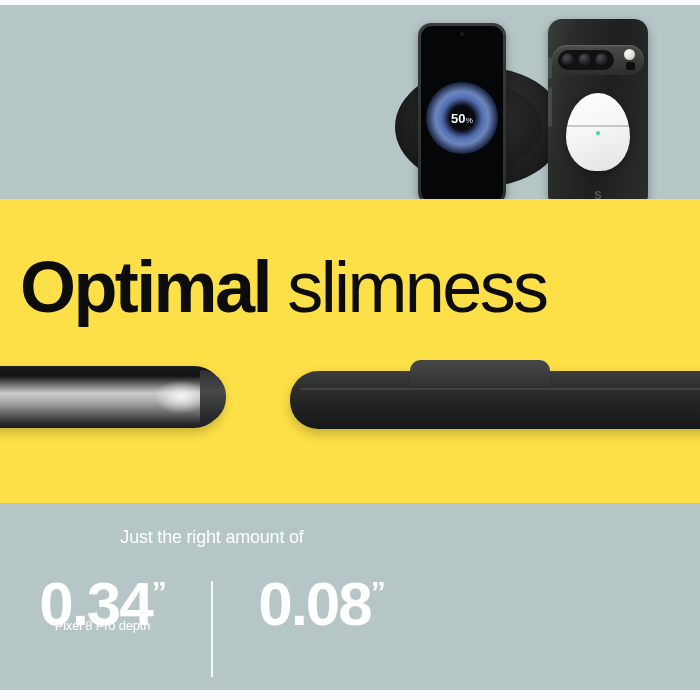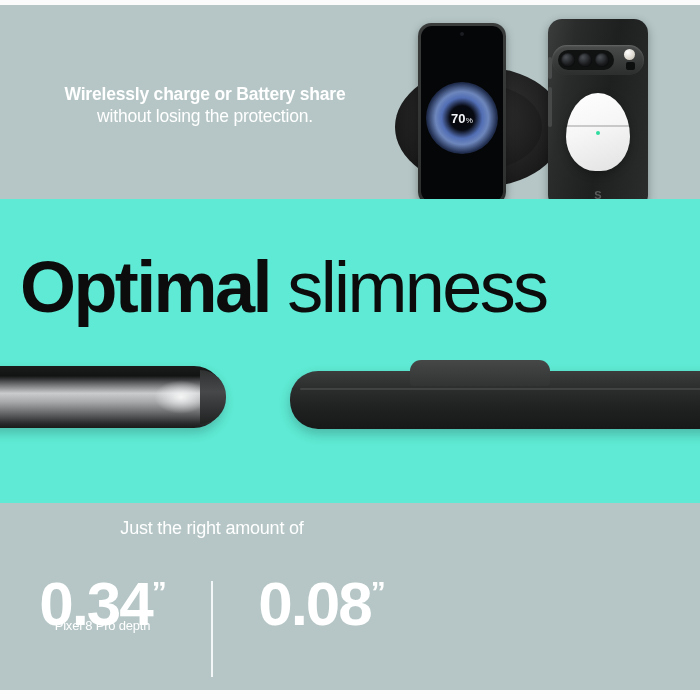--- a/index.html
+++ b/index.html
@@ -44,21 +44,21 @@
        background:radial-gradient(circle at 35% 30%,#ffffff 0%,#ddd8cf 60%,#b8b2a6 100%);}
   .sensor{position:absolute;right:9px;top:17px;width:9px;height:8px;border-radius:2px;background:#0d0e0e;}
   .buds{position:absolute;left:50%;top:74px;transform:translateX(-50%);width:64px;height:78px;
        border-radius:50% 50% 46% 46%/56% 56% 44% 44%;
        background:linear-gradient(160deg,#ffffff 0%,#f6f6f6 45%,#e2e2e2 100%);box-shadow:0 3px 8px rgba(0,0,0,.28);}
   .buds-line{position:absolute;left:2%;top:41%;width:96%;height:2px;background:rgba(0,0,0,.18);}
   .buds-led{position:absolute;left:50%;top:49%;transform:translateX(-50%);width:4px;height:4px;border-radius:50%;background:#2fdca0;}
   .spigen-s{position:absolute;left:50%;bottom:8px;transform:translateX(-50%);color:#5a5c5c;font-size:11px;font-weight:bold;}
 
   
-  .panel-mid{position:absolute;left:0;top:199px;width:700px;height:304px;background:#5eead4;overflow:hidden;}
+  .panel-mid{position:absolute;left:0;top:199px;width:700px;height:304px;background:#fde047;overflow:hidden;}
   .slim-title{position:absolute;left:20px;top:52px;white-space:nowrap;color:#0c0c0c;font-size:72px;line-height:1;letter-spacing:-2.6px;}
   .slim-title .b{font-weight:bold;}
   .slim-title .t{font-weight:300;}
 
   
   .edge-bare{position:absolute;left:-44px;top:167px;width:268px;height:62px;border-radius:30px;
        background:linear-gradient(180deg,#1a1b1b 0%,#121313 16%,#6e7072 30%,#c9cbcd 44%,#a7a9ab 58%,#6d6f71 74%,#2b2c2d 92%,#191a1a 100%);
        box-shadow:0 5px 11px rgba(0,0,0,.2);}
   .edge-bare-hl{position:absolute;right:16px;top:22%;width:54px;height:56%;border-radius:50%;
        background:radial-gradient(ellipse,rgba(255,255,255,.85) 0%,rgba(255,255,255,0) 70%);}
@@ -68,53 +68,49 @@
   
   .edge-case{position:absolute;left:290px;top:172px;width:460px;height:58px;border-radius:28px;
        background:linear-gradient(180deg,#3b3d3d 0%,#2c2e2e 30%,#202222 62%,#171818 100%);
        box-shadow:0 5px 12px rgba(0,0,0,.22);}
   .btn-bump{position:absolute;left:120px;top:-11px;width:140px;height:26px;border-radius:11px 11px 4px 4px;
        background:linear-gradient(180deg,#464848 0%,#323434 100%);}
   .case-groove{position:absolute;left:10px;top:17px;width:94%;height:1.5px;background:rgba(255,255,255,.10);border-radius:1px;}
 
   
   .panel-bot{position:absolute;left:0;top:503px;width:700px;height:187px;background:#b6c6c6;overflow:hidden;}
-  .bot-copy{position:absolute;left:22px;top:14px;width:380px;text-align:center;color:#ffffff;line-height:1.3;}
+  .bot-copy{position:absolute;left:22px;top:23px;width:380px;text-align:center;color:#ffffff;line-height:1.3;}
   .bot-copy .l1{display:block;font-size:18px;font-weight:400;letter-spacing:-.2px;}
   .bot-copy .l2{display:block;font-size:18px;font-weight:400;letter-spacing:-.2px;}
   .bot-copy .l2 b{font-weight:bold;}
 
   .stats{position:absolute;left:22px;top:72px;width:380px;display:flex;align-items:flex-start;justify-content:center;gap:24px;}
   .stat{position:relative;width:175px;text-align:center;color:#ffffff;}
   .stat .num{font-size:62px;font-weight:bold;line-height:.92;letter-spacing:-2px;display:inline-block;}
   .stat .inch{font-size:30px;font-weight:bold;vertical-align:top;line-height:1;position:relative;top:2px;letter-spacing:-1px;}
   .stat .cap{margin-top:-14px;font-size:13px;font-weight:400;letter-spacing:-.2px;}
   .divider{width:2px;height:96px;background:rgba(255,255,255,.85);margin:6px 4px 0 4px;flex:0 0 auto;}
 </style>
 </head>
 <body>
 
 <div class="page">
 
   <div class="panel-top">
 
-    <div class="top-copy">
-      <span class="l1">Wirelessly charge or Battery share</span>
-      <span class="l2">without losing the protection.</span>
-    </div>
 
     <div class="pad">
       <div class="pad-inner"></div>
     </div>
 
     <div class="phone-front">
       <div class="phone-screen">
         <div class="notch"></div>
         <div class="glow"></div>
-        <div class="pct"><span>70</span><i>%</i></div>
+        <div class="pct"><span>50</span><i>%</i></div>
       </div>
     </div>
 
     <div class="phone-back">
       <div class="pb-side"></div>
       <div class="pb-side2"></div>
       <div class="cam-bar">
         <div class="lens-pill">
           <div class="lens a"></div>
           <div class="lens b"></div>

